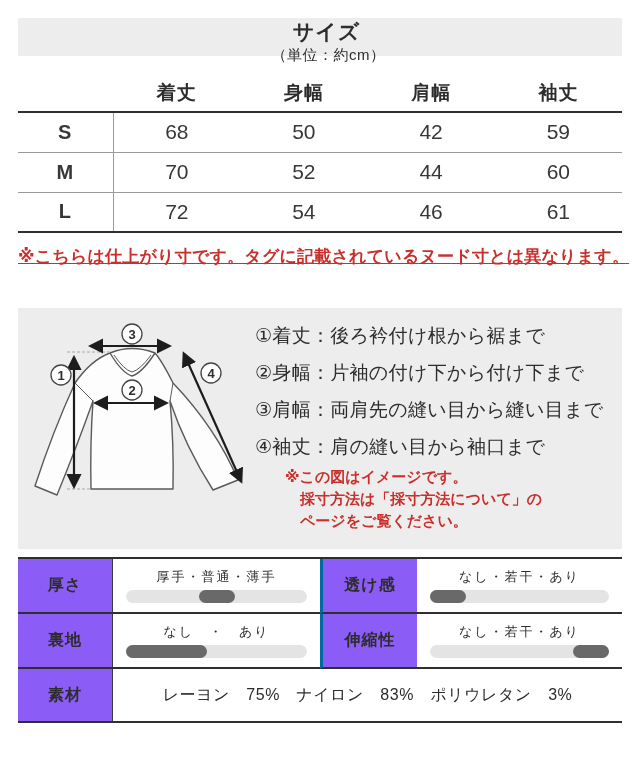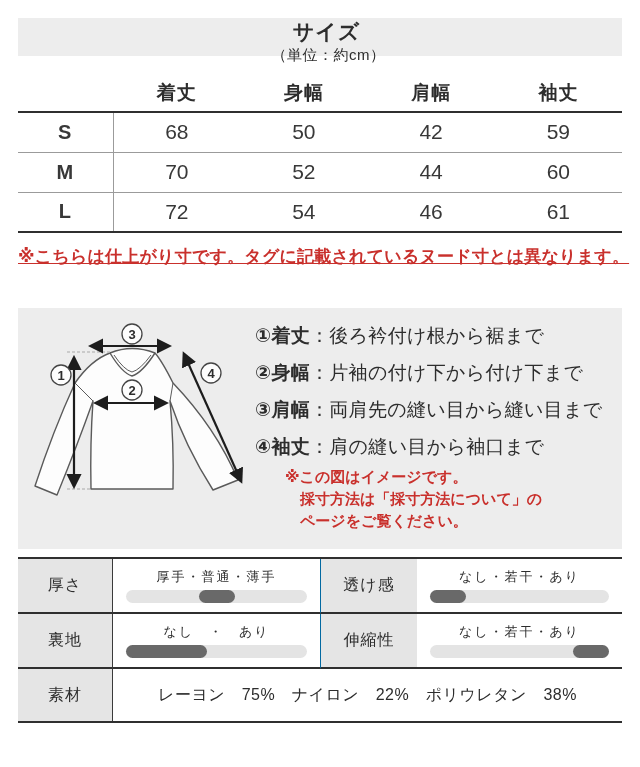--- a/index.html
+++ b/index.html
@@ -21,31 +21,31 @@
   table.size tbody tr:last-child td { border-bottom:2px solid #2f2f2f; }
 
   
   .warning { margin-top:12px; font-size:17px; font-weight:bold; color:#c9302c; text-decoration:underline; letter-spacing:0.2px; white-space:nowrap; }
 
   
   .panel { position:relative; margin-top:40px; height:241px; background:#ededed; }
   .panel svg { position:absolute; left:7px; top:5px; }
   .ann { position:absolute; left:237px; top:9px; }
   .ann-line { font-size:19px; line-height:37px; white-space:nowrap; letter-spacing:0.3px; }
-  .ann-term { font-weight:bold; }
+  .ann-term { font-weight:normal; }
   .note { position:absolute; left:267px; top:158px; color:#c9302c; font-weight:bold; font-size:15px; line-height:22px; }
   .note .ind { padding-left:15px; }
 
   
   .spec { margin-top:8px; display:grid; grid-template-columns:95px 207px 97px 1fr; grid-template-rows:55px 55px 52px; border-top:2px solid #2f2f2f; border-bottom:2px solid #2f2f2f; }
   .spec > div { display:flex; flex-direction:column; justify-content:center; }
   .cell-r1, .cell-r2 { border-bottom:2px solid #2f2f2f; }
-  .head-cell { background:#e5e5e5; align-items:center; font-size:16px; font-weight:normal; letter-spacing:1px; }
+  .head-cell { background:#8b5cf6; align-items:center; font-size:16px; font-weight:bold; letter-spacing:1px; }
   .hc-left { border-right:1px solid #3a3a3a; }
-  .hc-mid { border-left:1px solid #0369a1; }
+  .hc-mid { border-left:3px solid #0369a1; }
   .slider-cell { padding:0 13px; }
   .slider-label { font-size:13px; text-align:center; letter-spacing:2px; white-space:nowrap; }
   .track { position:relative; margin-top:4px; height:13px; border-radius:7px; background:#e4e4e4; }
   .thumb { position:absolute; top:0; height:13px; border-radius:7px; background:#696969; width:36px; }
   .pos-center { left:calc(50% - 18px); }
   .pos-left { left:0; }
   .pos-right { right:0; }
   .pos-left-wide { left:0; width:45%; }
   .mat-value { grid-column:2 / 5; align-items:center; font-size:16px; letter-spacing:0.5px; white-space:nowrap; }
 </style>
@@ -191,16 +191,16 @@
     </div>
     <div class="head-cell hc-mid cell-r2">伸縮性</div>
     <div class="slider-cell cell-r2">
       <div class="slider-label">なし・若干・あり</div>
       <div class="track">
           <div class="thumb pos-right"></div>
         </div>
     </div>
 
     <div class="head-cell hc-left">素材</div>
-    <div class="mat-value">レーヨン　75%　ナイロン　22%　ポリウレタン　38%</div>
+    <div class="mat-value">レーヨン　75%　ナイロン　83%　ポリウレタン　3%</div>
   </div>
 
 </div>
 
 </body></html>

